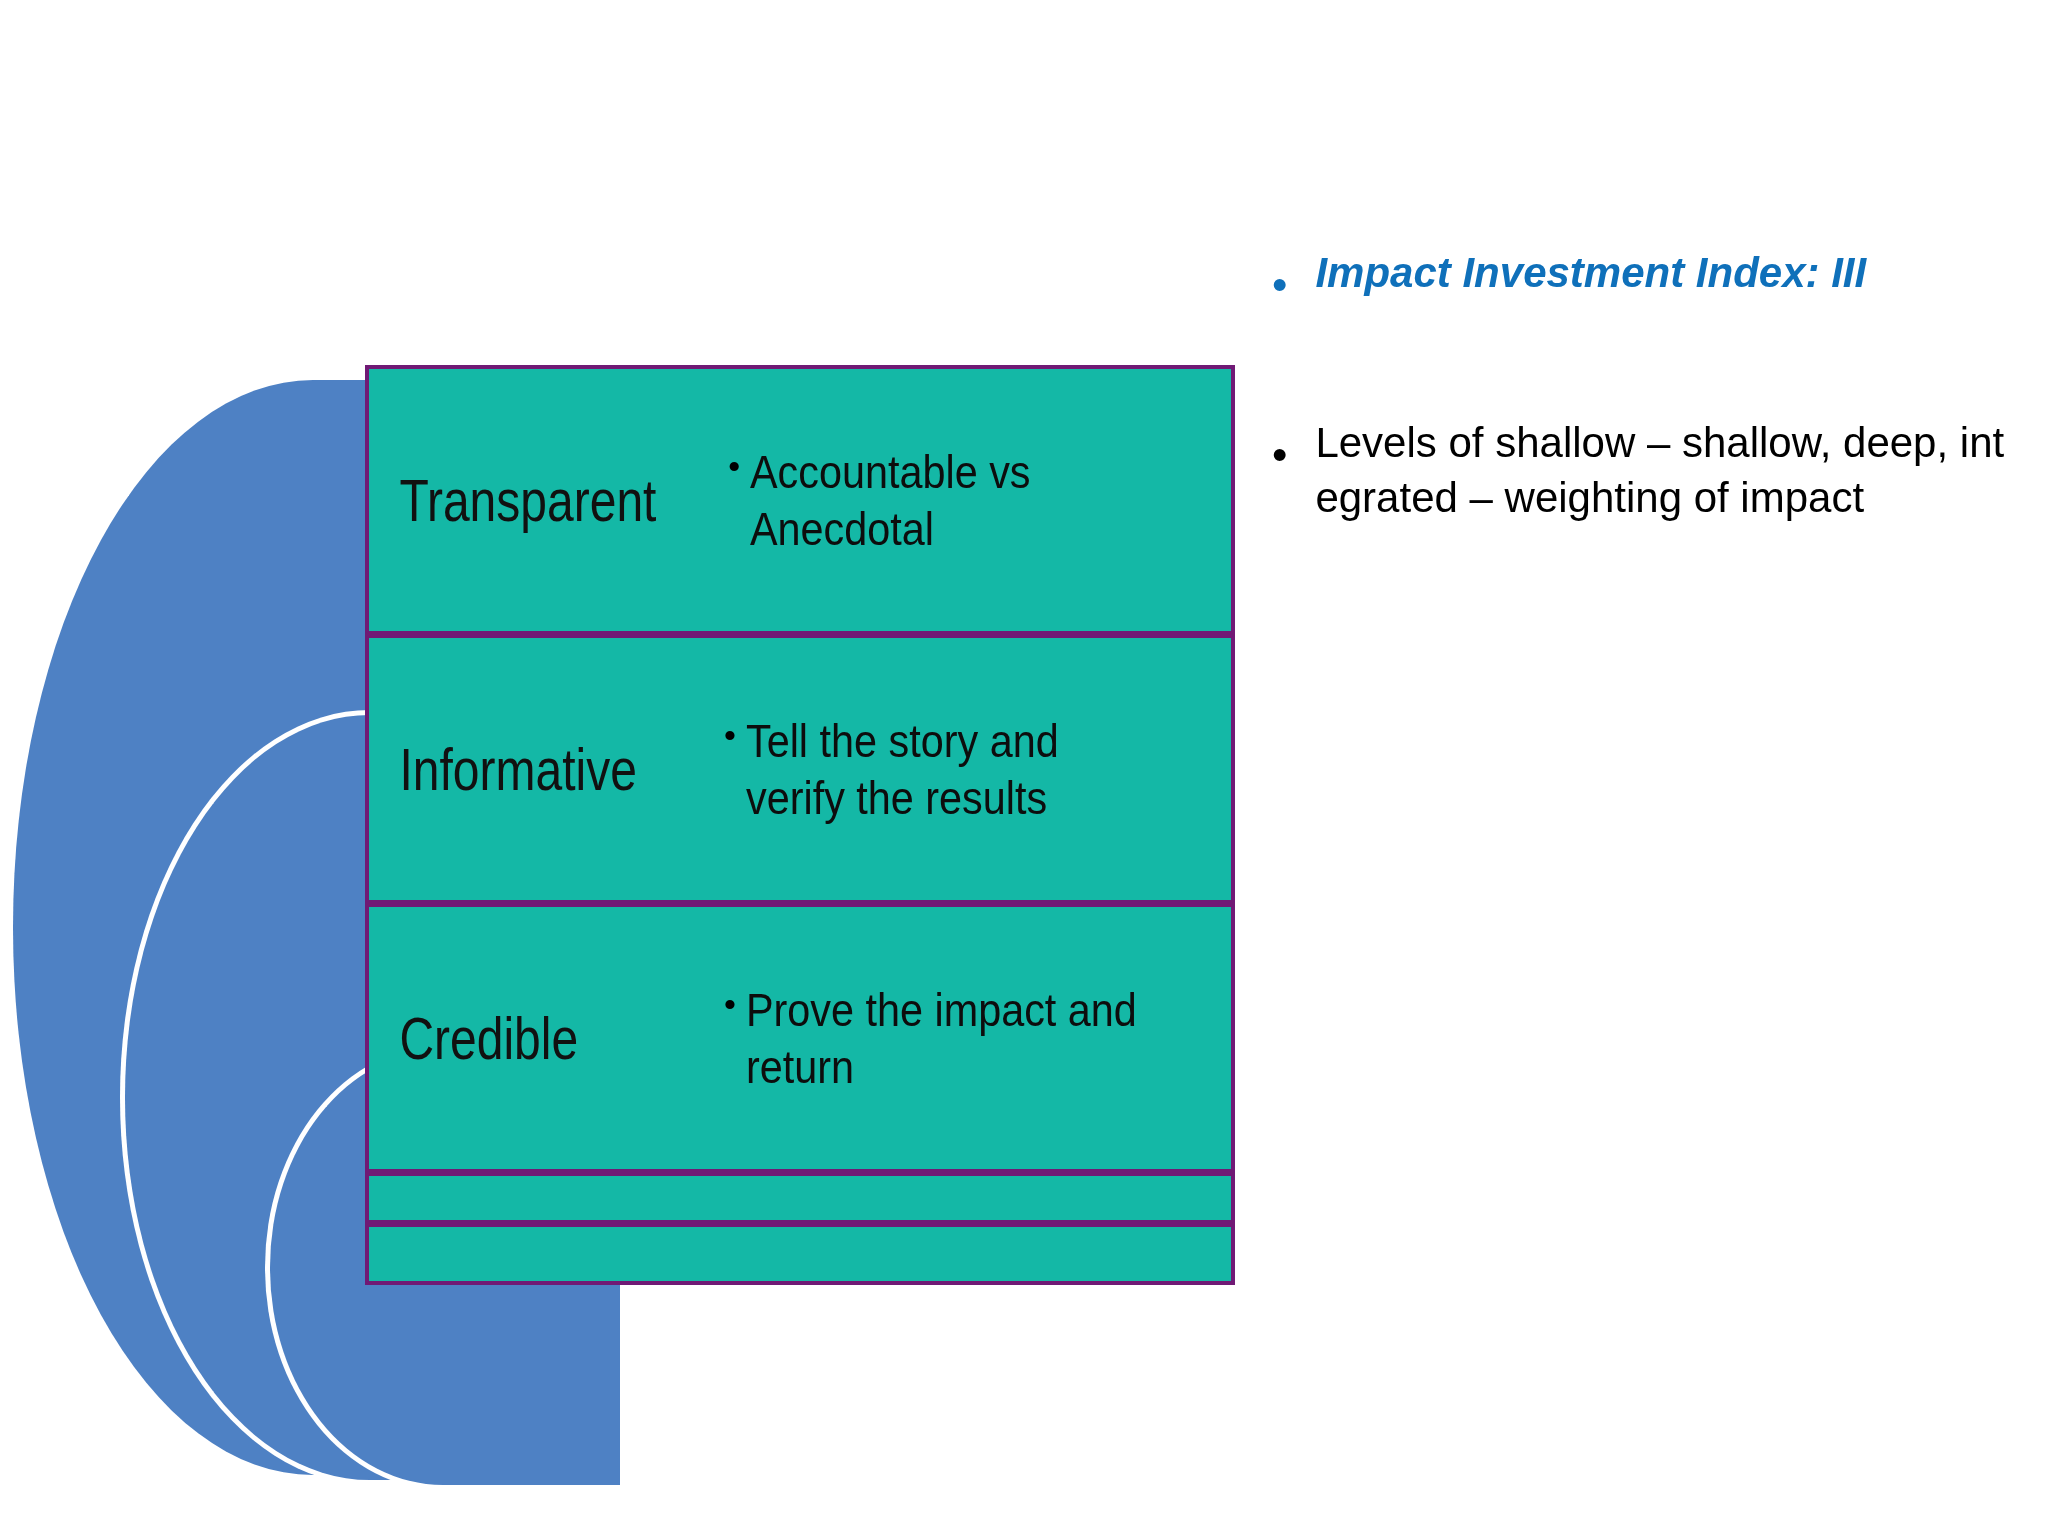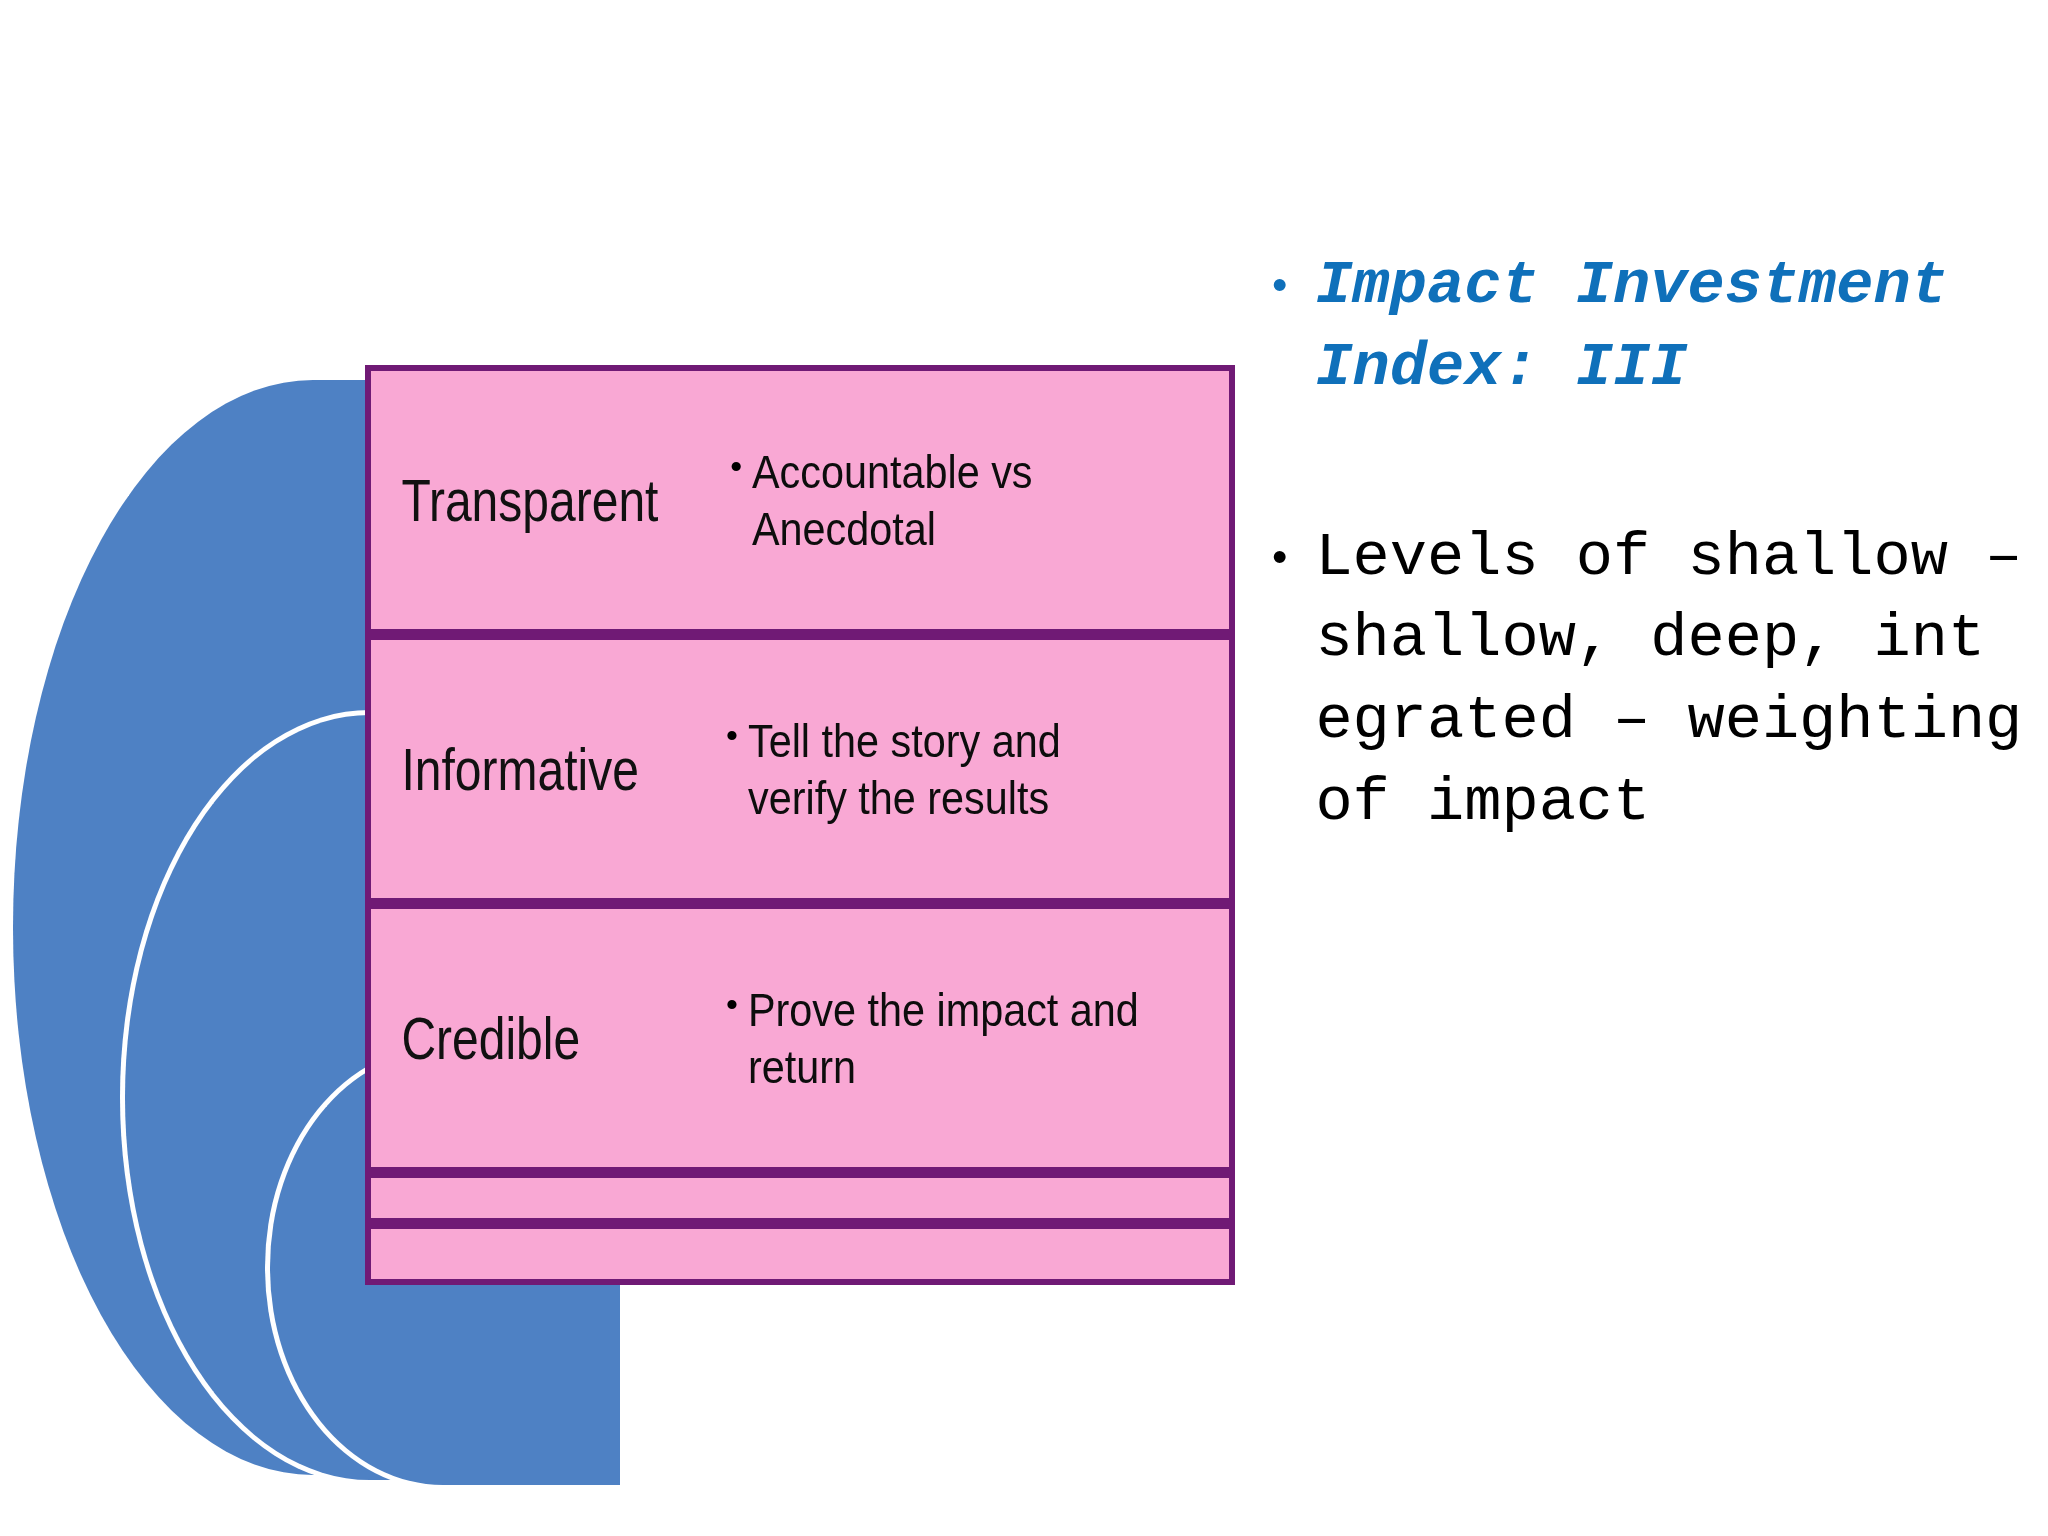--- a/index.html
+++ b/index.html
@@ -58,22 +58,22 @@
 
   
   #box-table {
     position: absolute;
     left: 365px; top: 0px;
     width: 870px;
     display: flex;
     flex-direction: column;
   }
   .box-row {
-    background: #f9a8d4;
-    border: 6px solid #701a75;
+    background: #14b8a6;
+    border: 4px solid #701a75;
     margin-bottom: -1px;
     display: flex;
     align-items: center;
     position: relative;
   }
   .row-main { height: 270px; }
   .row-blank { height: 52px; }
   .row-blank.last { height: 62px; }
 
   .row-label {
@@ -123,24 +123,23 @@
   .rb-item + .rb-item { margin-top: 108px; }
   .rb-dot {
     flex: 0 0 auto;
     font-size: 44px;
     line-height: 1;
     margin-right: 28px;
     margin-top: 18px;
   }
   .rb-text {
     flex: 1 1 auto;
-    font-size: 62px;
+    font-size: 42px;
     line-height: 1.32;
     color: #000000;
-    font-family: Liberation Mono, monospace;
   }
   .rb-item.accent .rb-dot { color: #0F70BA; }
   .rb-item.accent .rb-text {
     color: #0F70BA;
     font-weight: bold;
     font-style: italic;
   }
   .rb-item.plain .rb-dot { color: #000000; }
 </style>
 </head>

